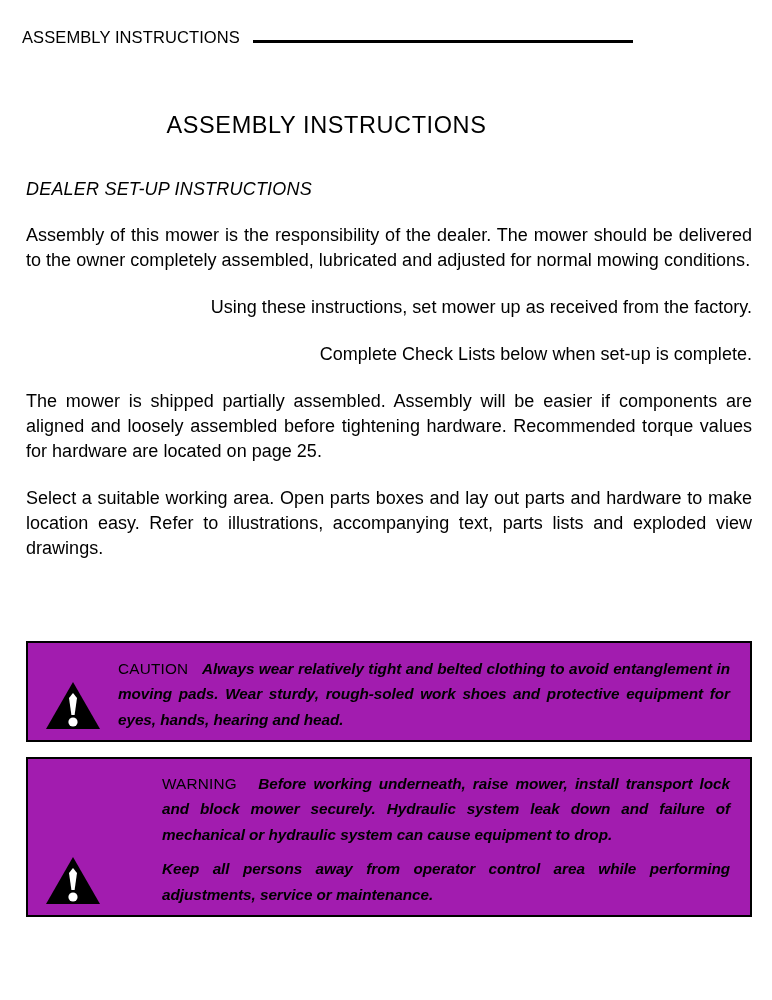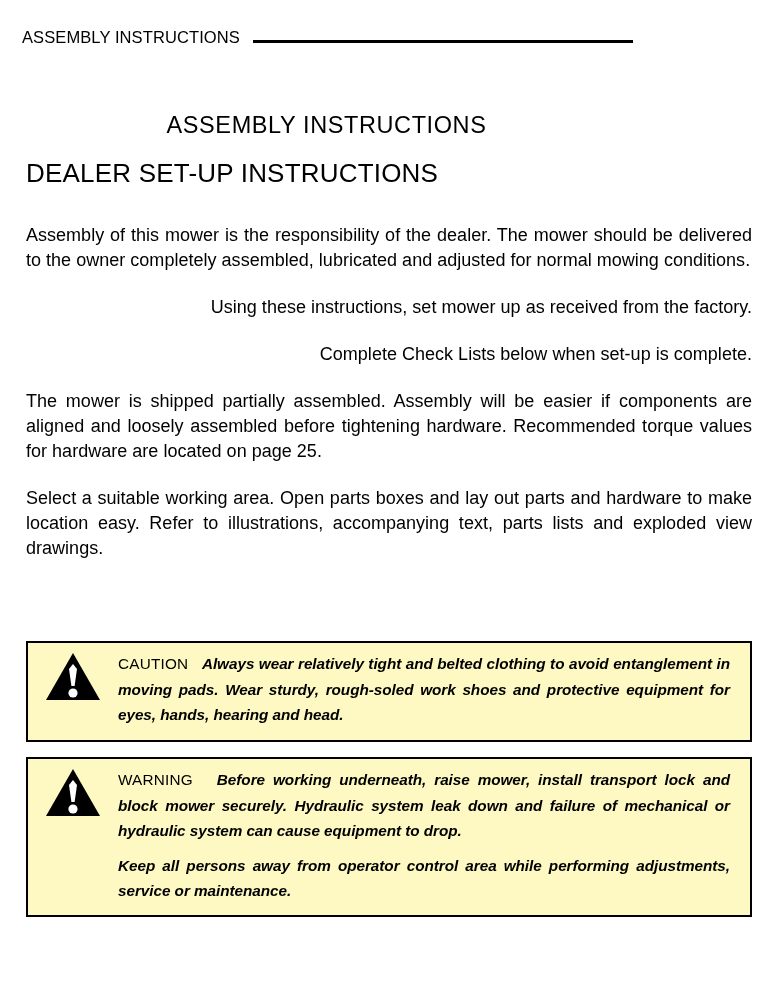--- a/index.html
+++ b/index.html
@@ -56,24 +56,25 @@
     right: 0;
     top: 112px;
     text-align: center;
     font-size: 23.5px;
     letter-spacing: 0.6px;
     line-height: 26px;
   }
   .section-title {
     position: absolute;
     left: 26px;
-    top: 162px;
-    font-size: 26px;
+    top: 178px;
+    font-size: 18px;
     letter-spacing: 0.2px;
     line-height: 22px;
+    font-style: italic;
   }
 
   
   .body-block {
     position: absolute;
     left: 26px;
     top: 223px;
     width: 726px;
   }
   .para {
@@ -87,27 +88,27 @@
   .para:last-child { margin-bottom: 0; }
   .para.nojust { text-align: right; }
 
   
   .alert {
     position: absolute;
     left: 26px;
     width: 726px;
     box-sizing: border-box;
     border: 2.5px solid #000;
-    background: #fef9c3;
+    background: #a21caf;
     display: flex;
-    align-items: flex-start;
+    align-items: flex-end;
     padding: 8px 10px 8px 12px;
   }
   .alert-caution { top: 641px; height: 101px; }
-  .alert-warning { top: 757px; height: 160px; }
+  .alert-warning { top: 757px; height: 160px; gap: 44px; }
 
   .alert-icon {
     flex: 0 0 auto;
     width: 66px;
     display: flex;
     justify-content: center;
     align-items: center;
     padding-right: 4px;
   }
   .alert-body {

